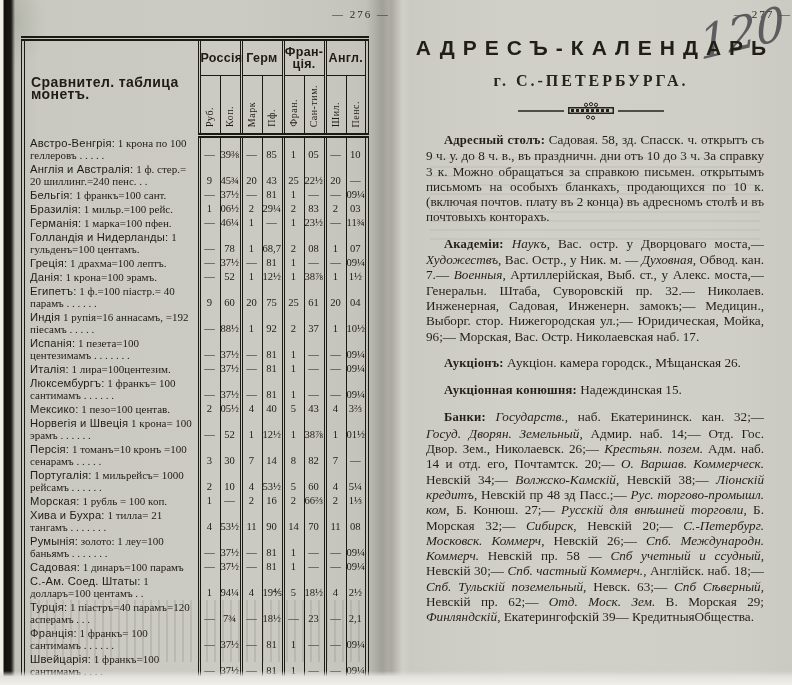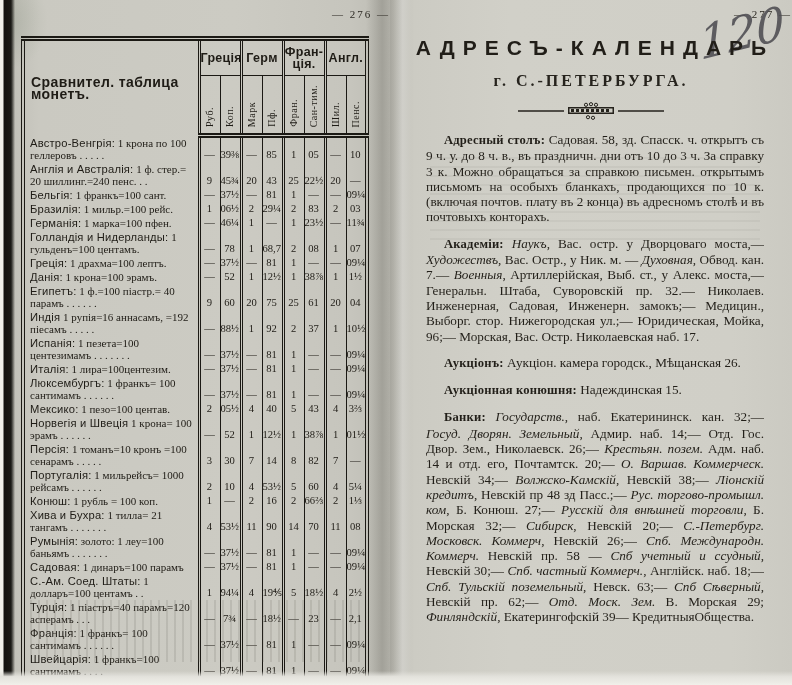--- a/index.html
+++ b/index.html
@@ -111,21 +111,21 @@
           <col class="vcol">
           <col class="vcol">
         <col class="vcol">
           <col class="vcol">
           <col class="vcol">
           <col class="vcol">
       </colgroup>
       <thead>
         <tr>
           <th class="ttitle" rowspan="2">Сравнител. таблица монетъ.</th>
-          <th class="grp bl-heavy" colspan="2">Греція</th>
+          <th class="grp bl-heavy" colspan="2">Россія</th>
           <th class="grp bl-heavy" colspan="2">Герм</th>
           <th class="grp bl-heavy" colspan="2">Фран-ція.</th>
           <th class="grp bl-heavy" colspan="2">Англ.</th>
         </tr>
         <tr class="subrow">
           <th class="sub bl-heavy"><span>Руб.</span></th>
           <th class="sub bl-thin"><span>Коп.</span></th>
           <th class="sub bl-heavy"><span>Марк</span></th>
           <th class="sub bl-thin"><span>Пф.</span></th>
           <th class="sub bl-heavy"><span>Фран.</span></th>
@@ -316,21 +316,21 @@
             <td class="val bl-heavy">2</td>
             <td class="val bl-thin">10</td>
             <td class="val bl-heavy">4</td>
             <td class="val bl-thin">53½</td>
             <td class="val bl-heavy">5</td>
             <td class="val bl-thin">60</td>
             <td class="val bl-heavy">4</td>
             <td class="val bl-thin">5¼</td>
           </tr>
           <tr>
-            <td class="lbl"><span class="cname">Конюш:</span> 1 рубль = 100 коп.</td>
+            <td class="lbl"><span class="cname">Морская:</span> 1 рубль = 100 коп.</td>
             <td class="val bl-heavy">1</td>
             <td class="val bl-thin">—</td>
             <td class="val bl-heavy">2</td>
             <td class="val bl-thin">16</td>
             <td class="val bl-heavy">2</td>
             <td class="val bl-thin">66⅔</td>
             <td class="val bl-heavy">2</td>
             <td class="val bl-thin">1⅓</td>
           </tr>
           <tr>

